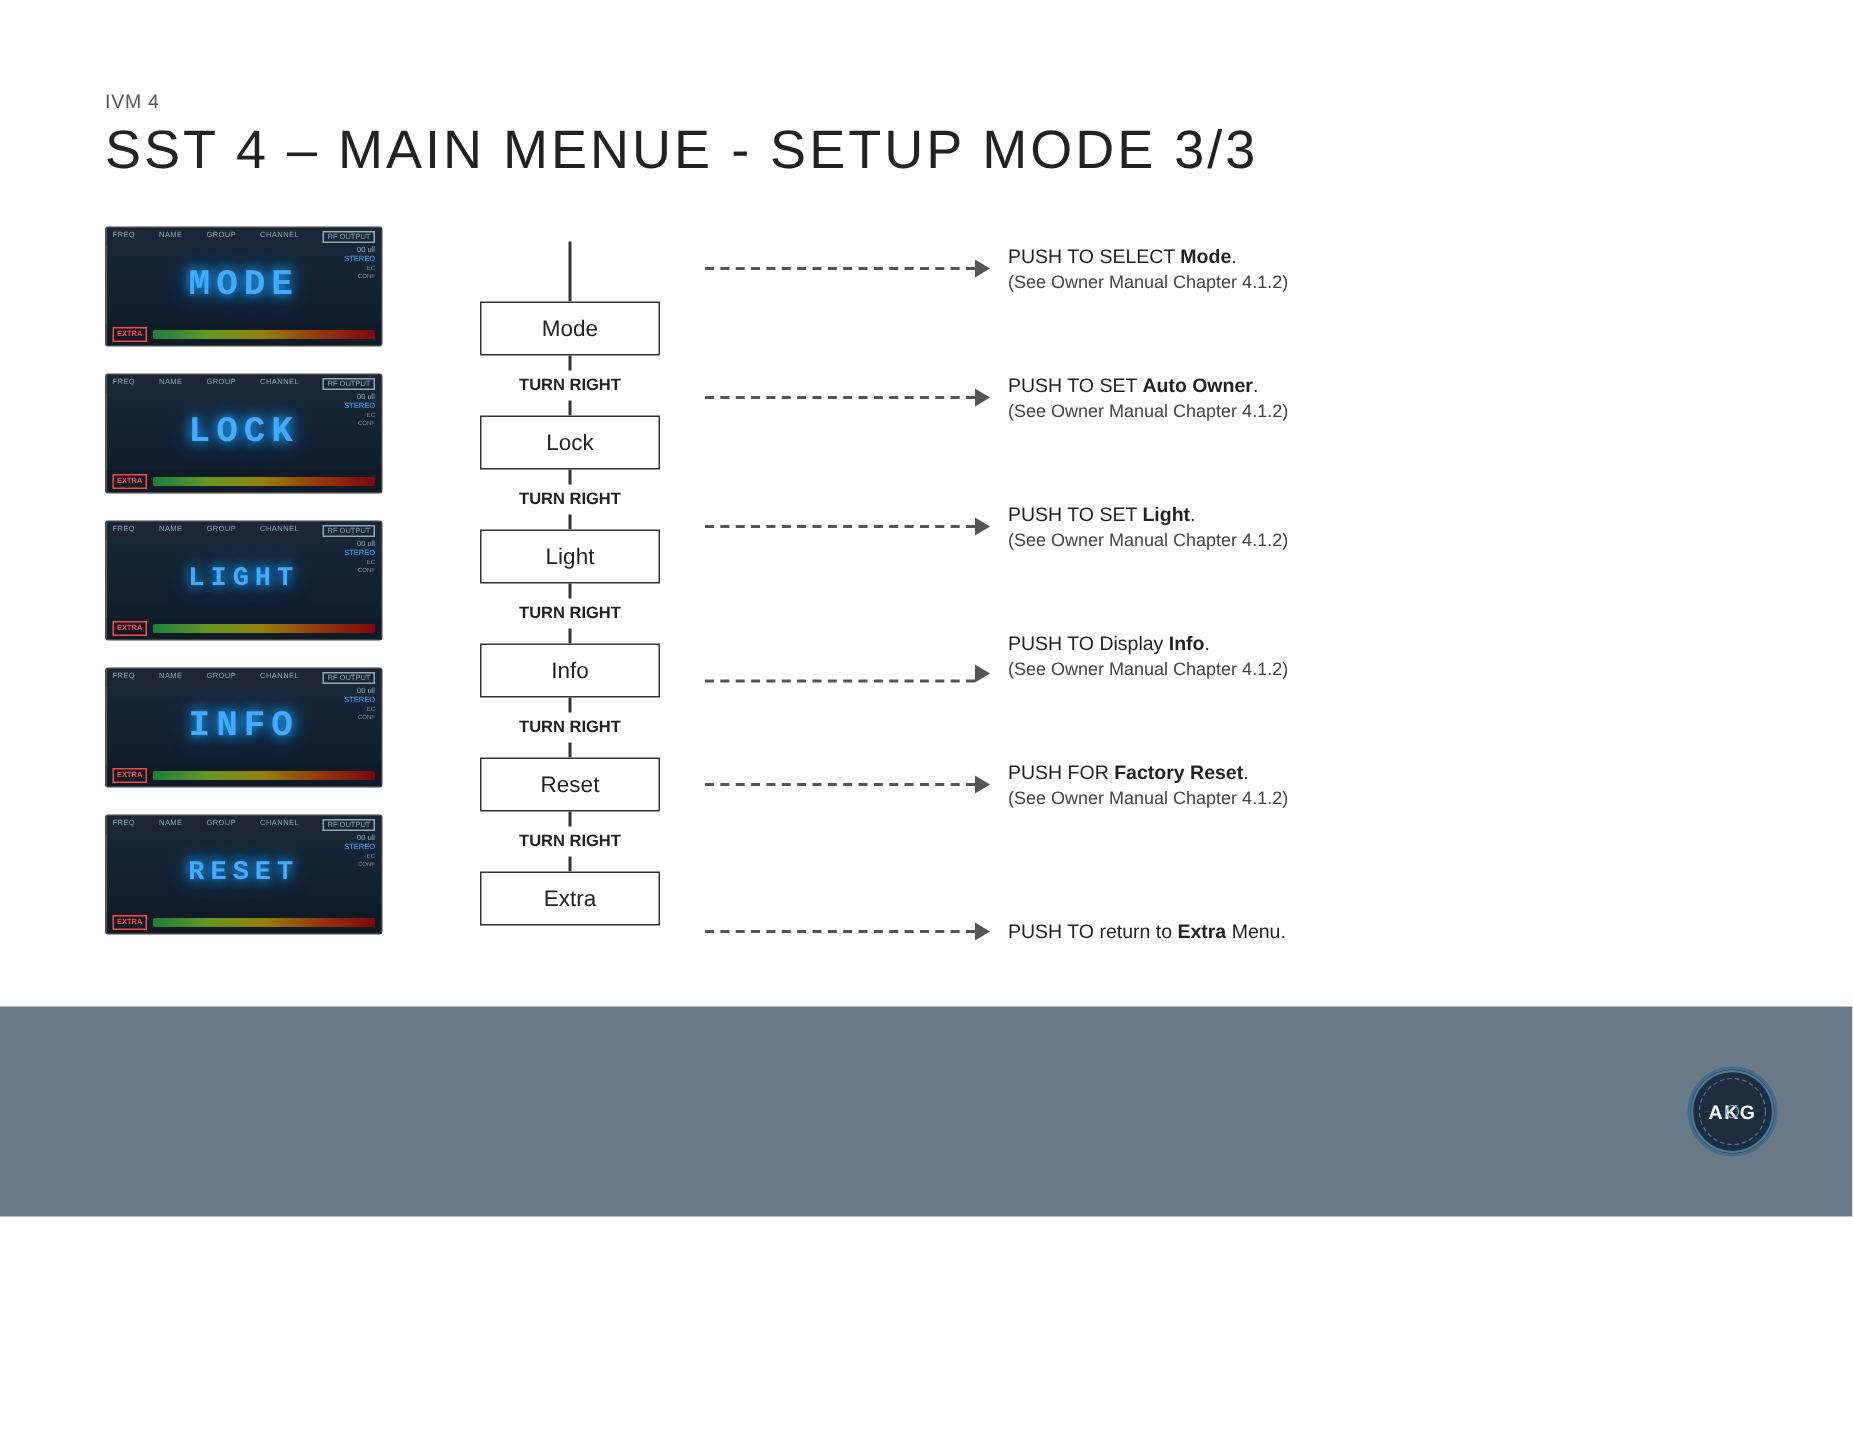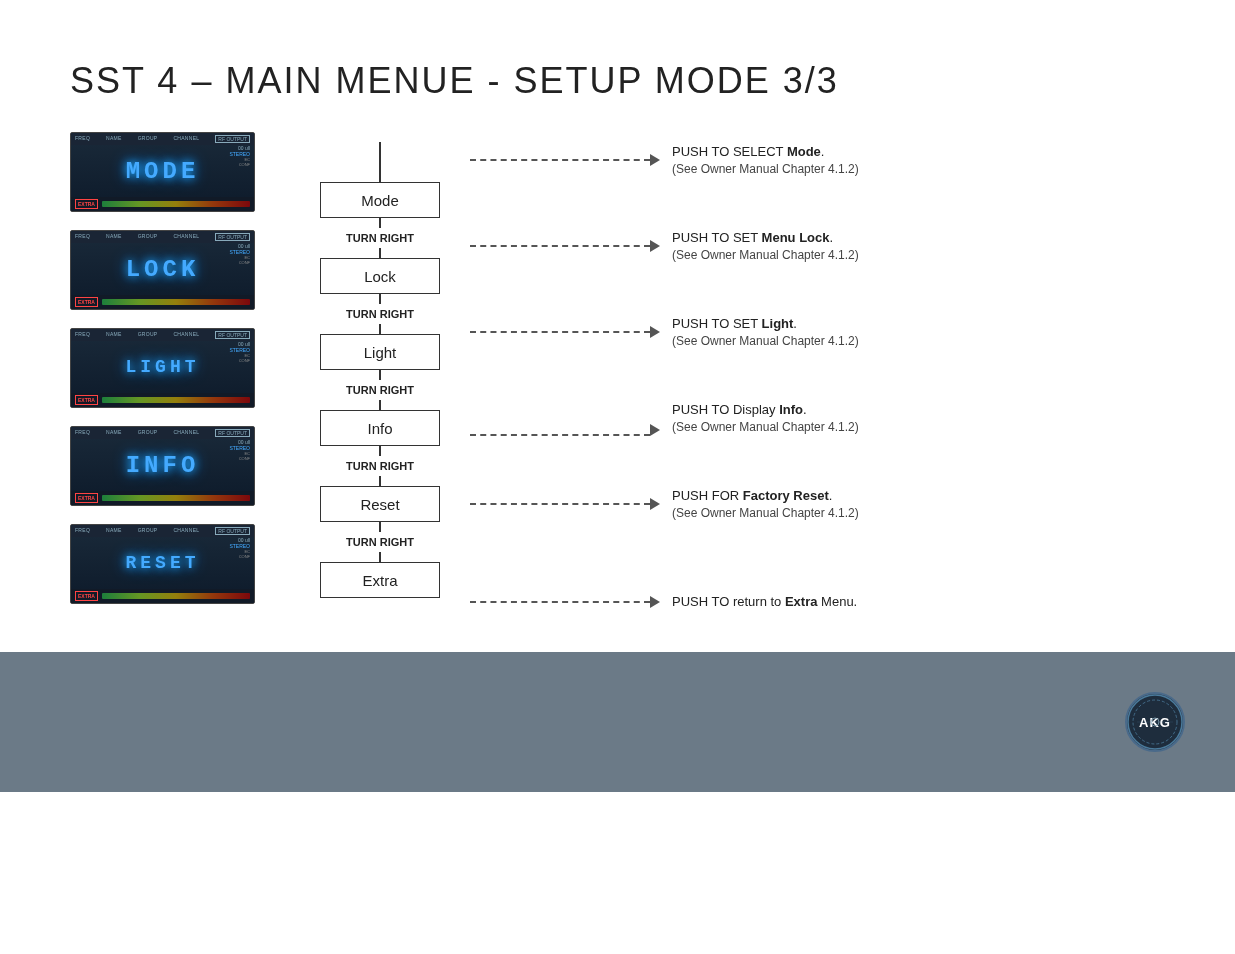--- a/index.html
+++ b/index.html
@@ -182,20 +182,21 @@
       align-items: center;
       justify-content: center;
       border: 2px solid #4a6a8a;
     }
   </style>
 </head>
 <body>
 
 <div class="main-content">
 
+  <div class="subtitle">IVM 4</div>
   <div class="title">SST 4 – MAIN MENUE - SETUP MODE 3/3</div>
 
   <div class="diagram-area">
 
     <div class="screens-column">
 
     <div class="screen-item">
     <div class="device-screen">
       <div class="device-top-bar">
         <span class="device-top-label">FREQ</span>
@@ -351,21 +352,21 @@
       <div style="margin-left:12px;font-size:13px;color:#222;line-height:1.4;">
         <div>PUSH TO SELECT <strong>Mode</strong>.</div>
         <div style="font-size:12px;color:#444;">(See Owner Manual Chapter 4.1.2)</div>
       </div>
     </div>
         <div style="height: 50px;"></div>
         <div style="display: flex; align-items: center; height: 36px; margin-bottom: 0px;">
       <div style="width:180px;border-top:2px dashed #555;flex-shrink:0;"></div>
       <div style="width:0;height:0;border-top:6px solid transparent;border-bottom:6px solid transparent;border-left:10px solid #555;flex-shrink:0;"></div>
       <div style="margin-left:12px;font-size:13px;color:#222;line-height:1.4;">
-        <div>PUSH TO SET <strong>Menu Lock</strong>.</div>
+        <div>PUSH TO SET <strong>Auto Owner</strong>.</div>
         <div style="font-size:12px;color:#444;">(See Owner Manual Chapter 4.1.2)</div>
       </div>
     </div>
         <div style="height: 50px;"></div>
         <div style="display: flex; align-items: center; height: 36px; margin-bottom: 0px;">
       <div style="width:180px;border-top:2px dashed #555;flex-shrink:0;"></div>
       <div style="width:0;height:0;border-top:6px solid transparent;border-bottom:6px solid transparent;border-left:10px solid #555;flex-shrink:0;"></div>
       <div style="margin-left:12px;font-size:13px;color:#222;line-height:1.4;">
         <div>PUSH TO SET <strong>Light</strong>.</div>
         <div style="font-size:12px;color:#444;">(See Owner Manual Chapter 4.1.2)</div>

